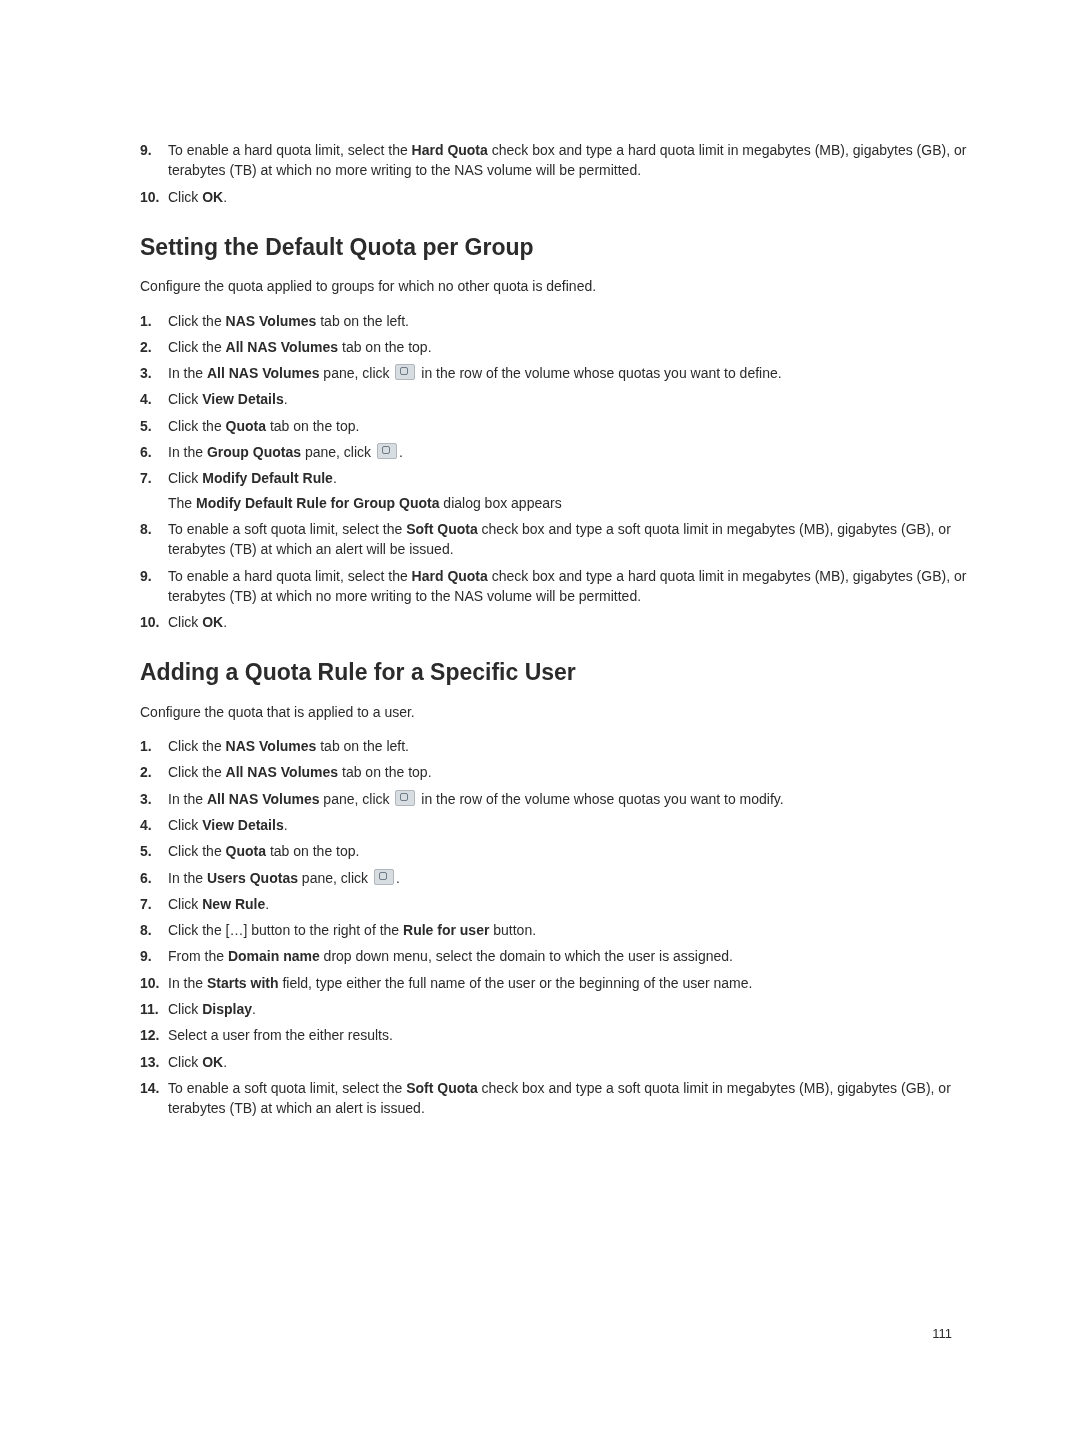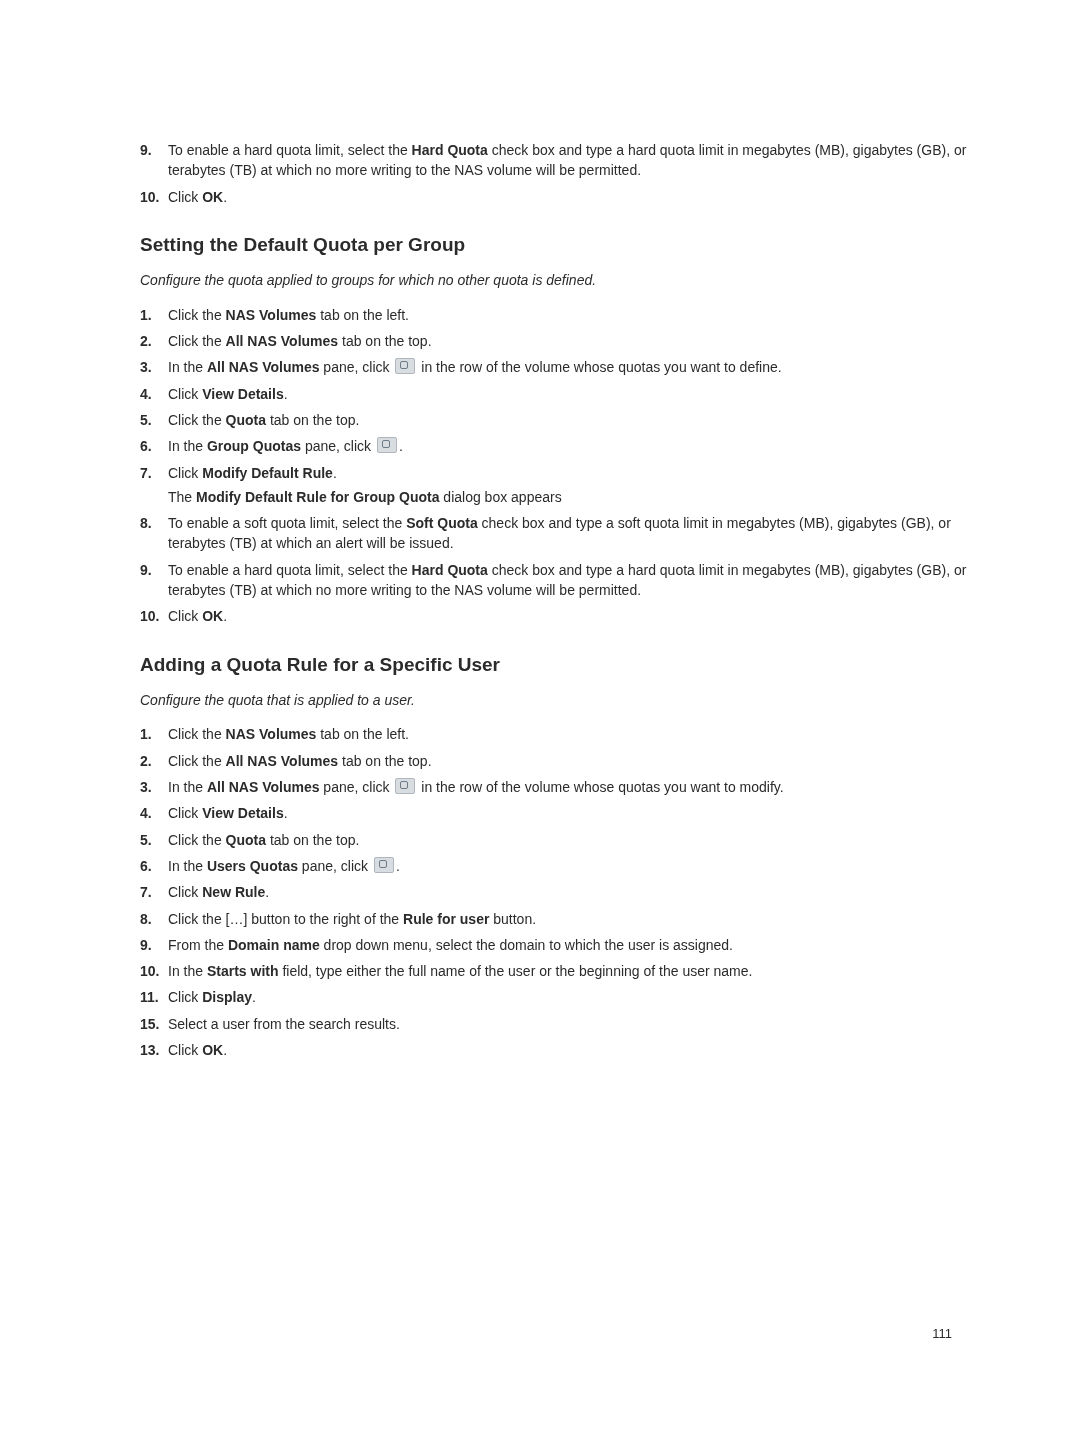--- a/index.html
+++ b/index.html
@@ -27,27 +27,26 @@
     padding-left: 28px;
     margin-bottom: 6px;
   }
   .ol-marker {
     position: absolute;
     left: 0;
     top: 0;
     font-weight: 700;
   }
   .heading {
-    font-size: 19px;
+    font-size: 23px;
     font-weight: 700;
     margin: 24px 0 12px 0;
   }
   .para {
     margin-bottom: 14px;
-    font-style: italic;
   }
   .bold { font-weight: 700; }
   .sub-line { margin-top: 4px; }
   .inline-icon {
     display: inline-block;
     width: 18px;
     height: 14px;
     vertical-align: -2px;
     background: #d8dde2;
     border: 1px solid #b0b6bc;
@@ -118,18 +117,19 @@
       <li class="ol-item"><span class="ol-marker">2.</span><span><span>Click the </span><span class="bold">All NAS Volumes</span><span> tab on the top.</span></span></li>
       <li class="ol-item"><span class="ol-marker">3.</span><span><span>In the </span><span class="bold">All NAS Volumes</span><span> pane, click </span><span class="inline-icon gear"></span><span> in the row of the volume whose quotas you want to modify.</span></span></li>
       <li class="ol-item"><span class="ol-marker">4.</span><span><span>Click </span><span class="bold">View Details</span><span>.</span></span></li>
       <li class="ol-item"><span class="ol-marker">5.</span><span><span>Click the </span><span class="bold">Quota</span><span> tab on the top.</span></span></li>
       <li class="ol-item"><span class="ol-marker">6.</span><span><span>In the </span><span class="bold">Users Quotas</span><span> pane, click </span><span class="inline-icon gear"></span><span>.</span></span></li>
       <li class="ol-item"><span class="ol-marker">7.</span><span><span>Click </span><span class="bold">New Rule</span><span>.</span></span></li>
       <li class="ol-item"><span class="ol-marker">8.</span><span><span>Click the […] button to the right of the </span><span class="bold">Rule for user</span><span> button.</span></span></li>
       <li class="ol-item"><span class="ol-marker">9.</span><span><span>From the </span><span class="bold">Domain name</span><span> drop down menu, select the domain to which the user is assigned.</span></span></li>
       <li class="ol-item"><span class="ol-marker">10.</span><span><span>In the </span><span class="bold">Starts with</span><span> field, type either the full name of the user or the beginning of the user name.</span></span></li>
       <li class="ol-item"><span class="ol-marker">11.</span><span><span>Click </span><span class="bold">Display</span><span>.</span></span></li>
-      <li class="ol-item"><span class="ol-marker">15.</span><span><span>Select a user from the search results.</span></span></li>
+      <li class="ol-item"><span class="ol-marker">12.</span><span><span>Select a user from the either results.</span></span></li>
       <li class="ol-item"><span class="ol-marker">13.</span><span><span>Click </span><span class="bold">OK</span><span>.</span></span></li>
+      <li class="ol-item"><span class="ol-marker">14.</span><span><span>To enable a soft quota limit, select the </span><span class="bold">Soft Quota</span><span> check box and type a soft quota limit in megabytes (MB), gigabytes (GB), or terabytes (TB) at which an alert is issued.</span></span></li>
     </ol>
 
   <div class="page-num">111</div>
 </div>
 
 </body></html>

